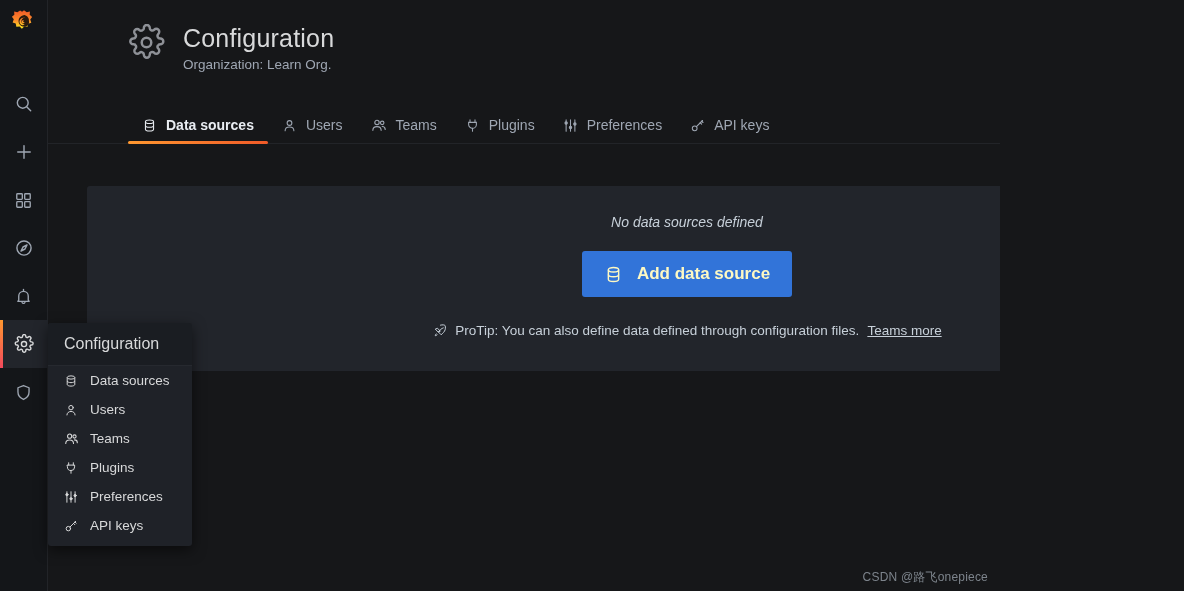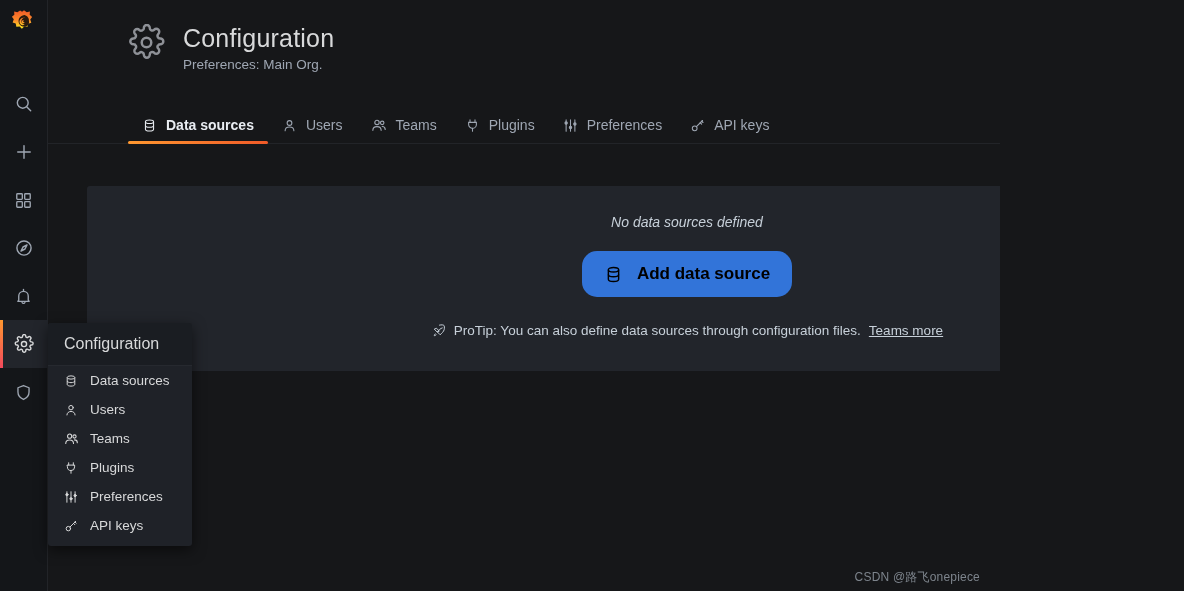--- a/index.html
+++ b/index.html
@@ -79,23 +79,23 @@
     border-radius:3px;
   }
   .panel-wrap { position:relative; margin-top:16px; height:220px; }
   .empty-msg {
     text-align:center; font-style:italic; font-size:14px;
     color:#c7d0d9; padding-top:28px;
   }
   .btn-row { display:flex; justify-content:center; margin-top:21px; }
   .btn-primary {
     display:inline-flex; align-items:center; gap:14px;
-    background:#3274d9; color:#000000;
+    background:#3274d9; color:#fef9c3;
     font-size:17px; font-weight:700;
-    padding:0 22px; height:46px; border-radius:15px;
+    padding:0 22px; height:46px; border-radius:3px;
     border:none; cursor:pointer;
   }
   .btn-primary .btn-ico { display:flex; }
   .protip {
     display:flex; align-items:center; justify-content:center; gap:8px;
     margin-top:26px; font-size:13.5px; color:#c7d0d9;
   }
   .protip .rocket { color:#c7d0d9; display:flex; }
   .protip a { color:#c7d0d9; text-decoration:underline; }
 
@@ -118,21 +118,21 @@
   }
   .flyout-item {
     display:flex; align-items:center; gap:11px;
     padding:7px 0 7px 16px;
     font-size:13.5px; color:#d8d9da;
   }
   .flyout-item .fi-ico { display:flex; color:#d8d9da; width:15px; }
 
   
   .watermark {
-    position:absolute; right:20px; bottom:5px;
+    position:absolute; right:12px; bottom:5px;
     font-size:12px; color:#7d848c; letter-spacing:.2px;
     z-index:30;
   }
 </style>
 </head>
 <body>
 
 <div class="app">
 
   <div class="navrail">
@@ -224,21 +224,21 @@
     <div class="page-header">
       <div class="header-row">
         <span class="header-icon">
           <svg width="37" height="37" viewBox="0 0 24 24" fill="none" stroke="currentColor" stroke-width="1.6" stroke-linejoin="round">
             <circle cx="12" cy="12" r="3.1"></circle>
             <path d="M19.3 14.1a1.6 1.6 0 0 0 .3 1.8l.1.1a1.9 1.9 0 1 1-2.7 2.7l-.1-.1a1.6 1.6 0 0 0-1.8-.3 1.6 1.6 0 0 0-1 1.5v.2a1.9 1.9 0 1 1-3.8 0v-.1a1.6 1.6 0 0 0-1-1.5 1.6 1.6 0 0 0-1.8.3l-.1.1a1.9 1.9 0 1 1-2.7-2.7l.1-.1a1.6 1.6 0 0 0 .3-1.8 1.6 1.6 0 0 0-1.5-1h-.2a1.9 1.9 0 1 1 0-3.8h.1a1.6 1.6 0 0 0 1.5-1 1.6 1.6 0 0 0-.3-1.8l-.1-.1a1.9 1.9 0 1 1 2.7-2.7l.1.1a1.6 1.6 0 0 0 1.8.3h.1a1.6 1.6 0 0 0 1-1.5v-.2a1.9 1.9 0 1 1 3.8 0v.1a1.6 1.6 0 0 0 1 1.5 1.6 1.6 0 0 0 1.8-.3l.1-.1a1.9 1.9 0 1 1 2.7 2.7l-.1.1a1.6 1.6 0 0 0-.3 1.8v.1a1.6 1.6 0 0 0 1.5 1h.2a1.9 1.9 0 1 1 0 3.8h-.1a1.6 1.6 0 0 0-1.5 1z"></path>
           </svg>
         </span>
         <div class="header-texts">
           <div class="page-title">Configuration</div>
-          <div class="page-sub">Preferences: Main Org.</div>
+          <div class="page-sub">Organization: Learn Org.</div>
         </div>
       </div>
     </div>
 
     <div class="tabbar">
 
       <div class="tab active">
         <span class="tab-ico">
           <svg width="15" height="15" viewBox="0 0 24 24" fill="none" stroke="currentColor" stroke-width="1.7">
             <ellipse cx="12" cy="6" rx="6.5" ry="2.8"></ellipse>
@@ -328,21 +328,21 @@
         </div>
 
         <div class="protip">
           <span class="rocket">
             <svg width="15" height="15" viewBox="0 0 24 24" fill="none" stroke="currentColor" stroke-width="1.6" stroke-linejoin="round" stroke-linecap="round">
               <path d="M13.6 3.4c3.4-.8 6.2-.4 7 .4s1.2 3.6.4 7c-.6 2.6-4.4 6.4-6.4 8l-4.6-4.6c1.6-2 5.4-5.8 8-6.4"></path>
               <path d="M9.6 14.2L5.2 9.8 8.8 8.4l4.2 4.2z"></path>
               <path d="M6.6 17.4c-1 1-1.4 3-1.4 3s2-.4 3-1.4"></path>
             </svg>
           </span>
-          <span>ProTip: You can also define data sources through configuration files.</span>
+          <span>ProTip: You can also define data defined through configuration files.</span>
           <a href="#">Teams more</a>
         </div>
 
       </div>
     </div>
 
     <div class="watermark">CSDN @路飞onepiece</div>
 
   </div>
 

